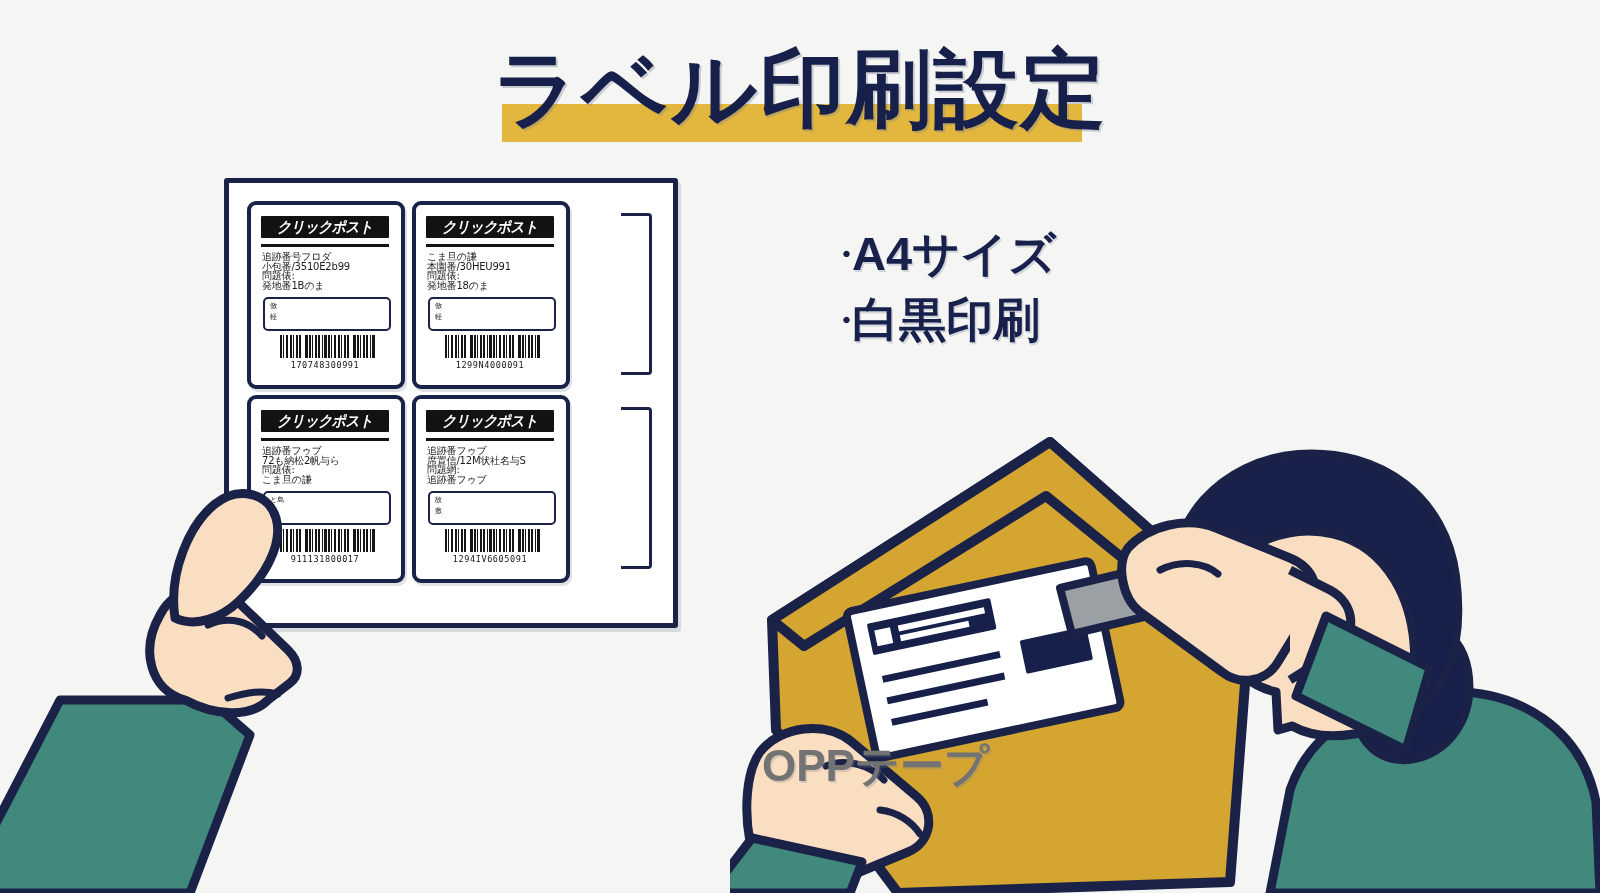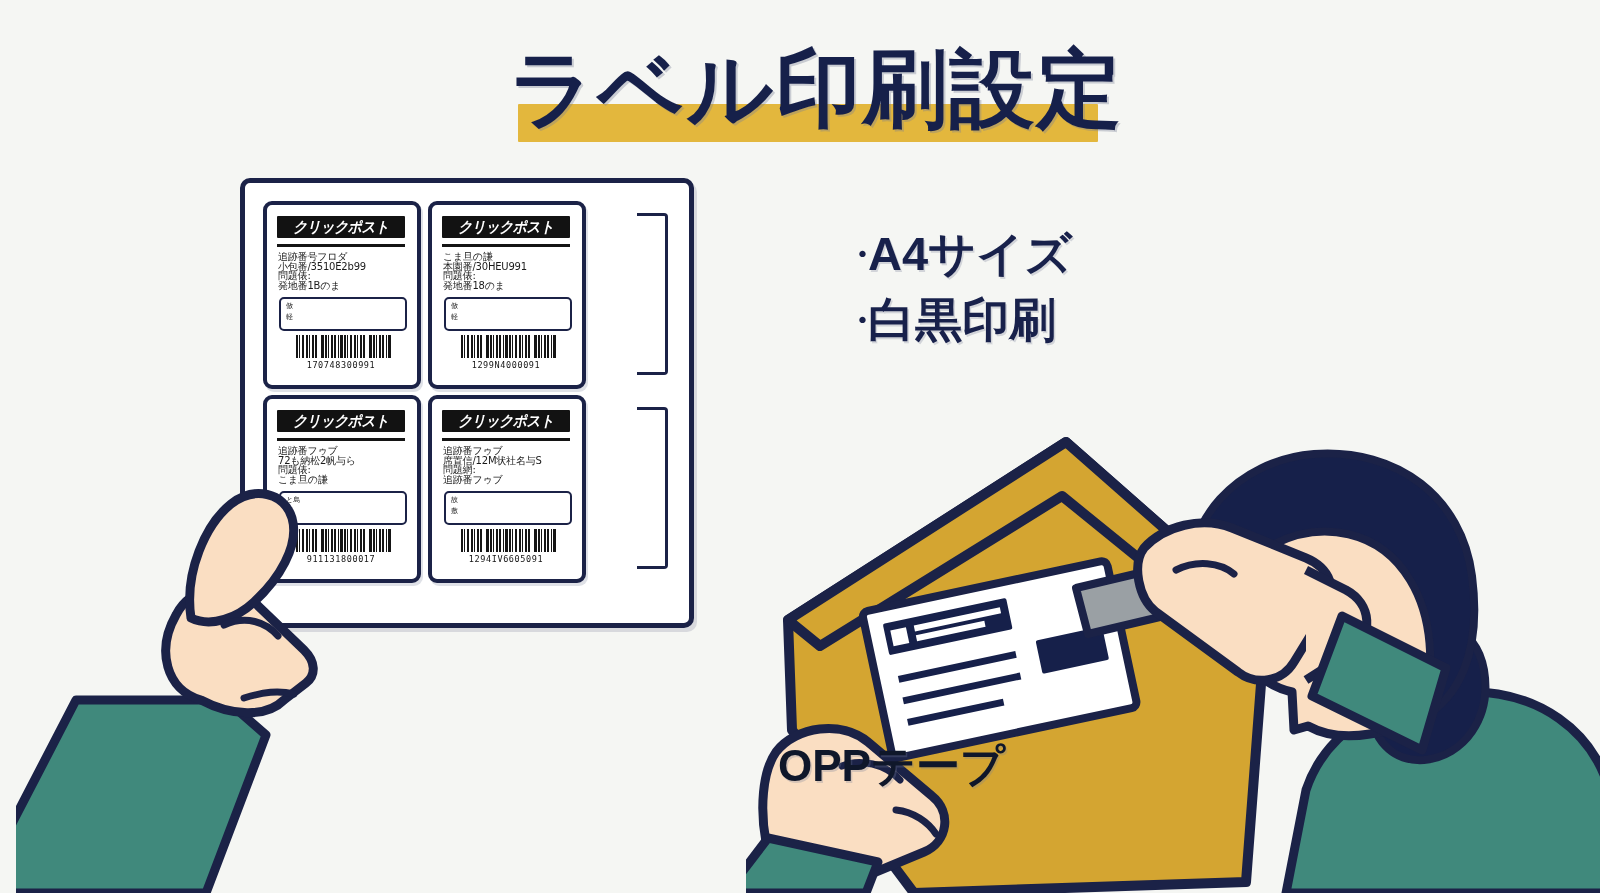--- a/index.html
+++ b/index.html
@@ -2,21 +2,21 @@
 <html><head>
 <meta charset="utf-8">
 <style>
   html,body{margin:0;padding:0;}
   body{
     width:1600px;height:893px;overflow:hidden;
     background:#f5f6f3;
     font-family:"Liberation Sans","DejaVu Sans",sans-serif;
     position:relative;
   }
-  #stage{position:absolute;inset:0;width:1336px;height:893px;margin-left:16px;}
+  #stage{position:absolute;inset:0;width:1336px;height:893px;}
 
   
   #title-block{position:absolute;left:500px;top:28px;width:600px;height:125px;}
   #title-highlight{
     position:absolute;left:2px;top:76px;width:580px;height:38px;
     background:#e3b73d;border-radius:1px;
   }
   #title-text{
     position:absolute;left:0;top:0;width:600px;height:120px;
     display:flex;align-items:center;justify-content:center;
@@ -40,21 +40,21 @@
   }
   .bullet-sub{
     margin-left:34px;font-size:47px;font-weight:bold;line-height:68px;
     white-space:nowrap;
     text-shadow:1.5px 1.5px 0 rgba(120,125,150,.28);
   }
 
   
   #sheet{
     position:absolute;left:224px;top:178px;width:444px;height:440px;
-    background:#ffffff;border:5px solid #1b2247;border-radius:10px;
+    background:#ffffff;border:5px solid #1b2247;border-radius:3px;
     box-shadow:3px 4px 0 rgba(140,145,165,.28);
   }
   .label-card{
     position:absolute;width:150px;height:180px;background:#fff;
     border:4px solid #1b2247;border-radius:9px;
     box-shadow:2px 3px 0 rgba(150,155,175,.3);
     overflow:hidden;
   }
   #label-1{left:18px;top:18px;}
   #label-2{left:183px;top:18px;}
@@ -104,21 +104,21 @@
   #bracket-2{left:392px;top:224px;height:156px;}
 
   
   #art-left,#art-right{position:absolute;pointer-events:none;}
   #art-left{left:0;top:400px;width:420px;height:493px;}
   #art-right{left:730px;top:430px;width:870px;height:463px;}
 
   
   #opp-label{
     position:absolute;left:762px;top:737px;
-    font-size:44px;font-weight:bold;color:#0f172a;white-space:nowrap;
+    font-size:44px;font-weight:bold;color:#737373;white-space:nowrap;
     text-shadow:1.5px 1.5px 0 rgba(120,125,150,.28);
   }
 </style>
 </head>
 <body>
 
 <div id="stage">
 
   <div id="title-block">
     <div id="title-highlight"></div>

